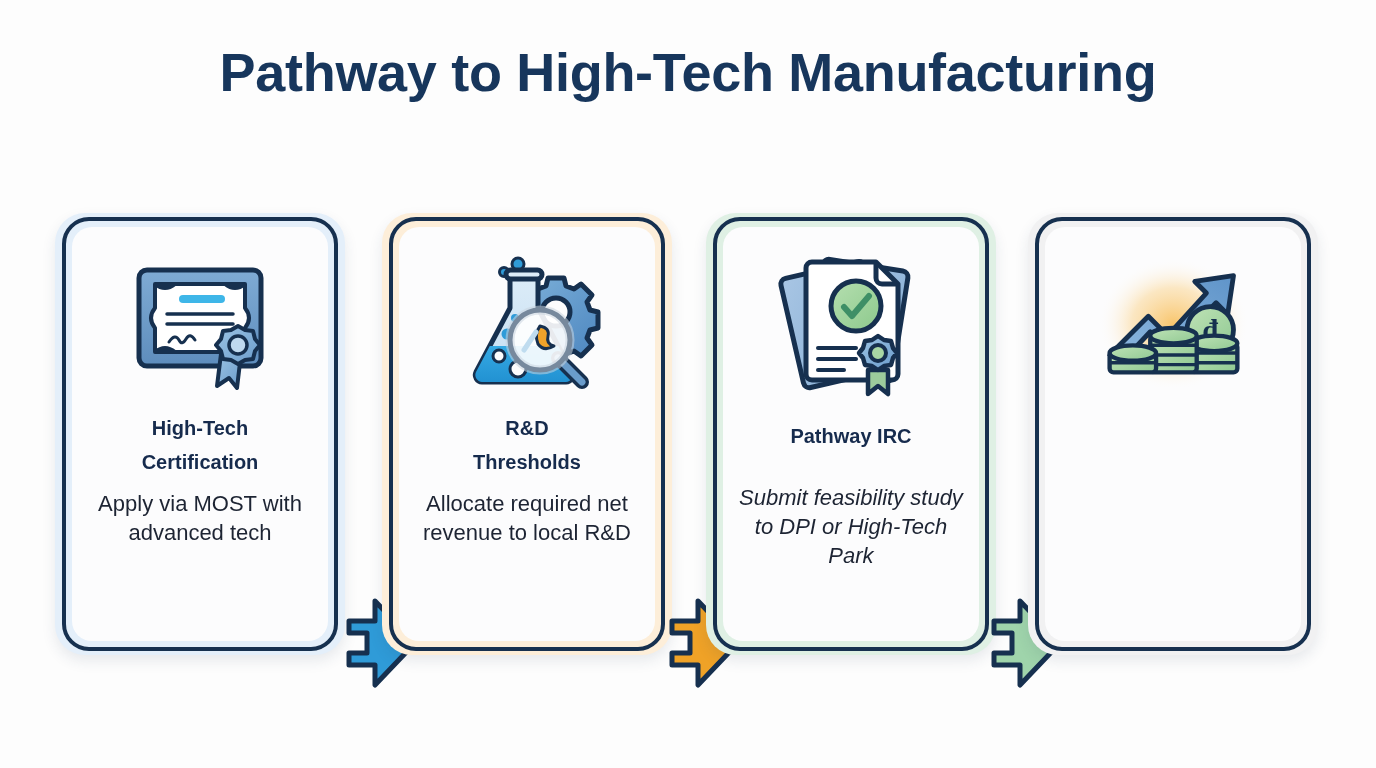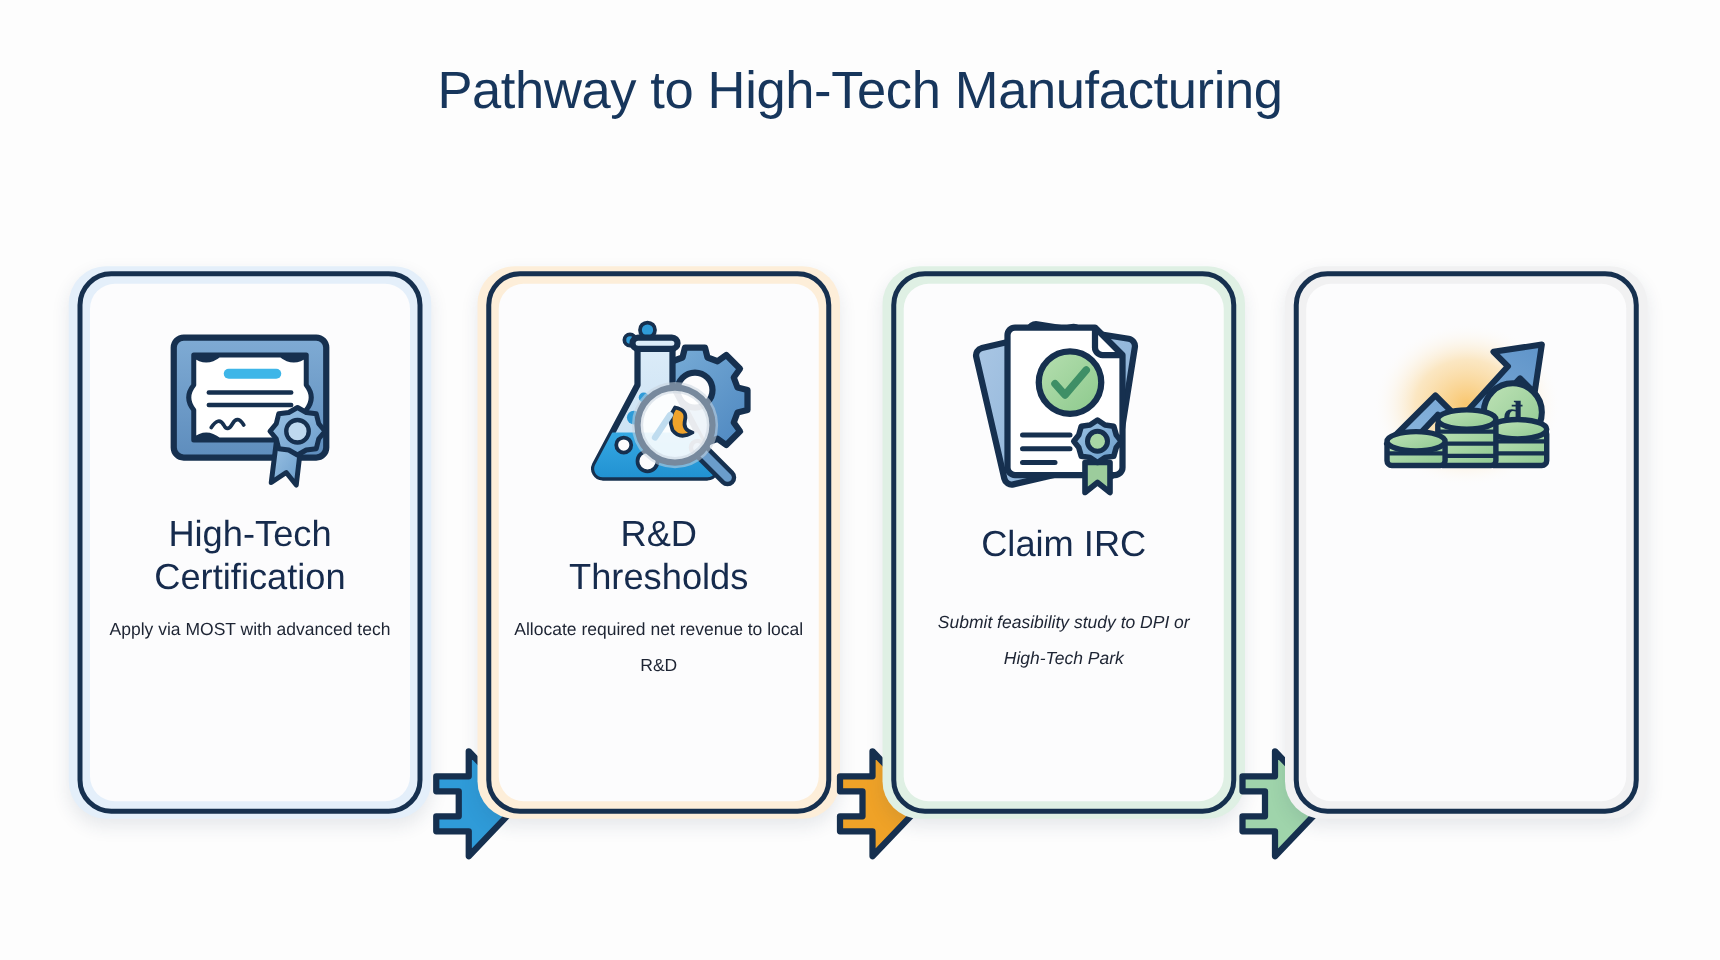--- a/index.html
+++ b/index.html
@@ -18,22 +18,22 @@
   
   #title-block {
     position: absolute;
     left: 0;
     top: 44px;
     width: 1376px;
     text-align: center;
   }
   #title-block .line {
     display: block;
-    font-size: 42px;
-    font-weight: normal;
+    font-size: 54px;
+    font-weight: bold;
     color: #17365c;
     letter-spacing: -0.3px;
     line-height: 56px;
   }
 
   
   #flow {
     position: absolute;
     left: 0;
     top: 213px;
@@ -85,30 +85,30 @@
     height: 150px;
     margin-top: 22px;
     display: flex;
     align-items: center;
     justify-content: center;
   }
   .icon-holder svg { display: block; }
 
   .card-heading {
     margin-top: 12px;
-    font-size: 29px;
-    font-weight: normal;
+    font-size: 20px;
+    font-weight: bold;
     color: #162b4d;
     text-align: center;
     line-height: 34px;
     width: 90%;
   }
   .card-body {
     margin-top: 10px;
-    font-size: 14px;
+    font-size: 22px;
     color: #1d2433;
     text-align: center;
     line-height: 29px;
     width: 92%;
   }
   .card-heading.single-line { margin-top: 20px; }
   .card-body.pushed { margin-top: 30px; font-style: italic; }
 
   
   .glow-blue  { background: #e4effa; }
@@ -295,21 +295,21 @@
           <line x1="42" y1="118" x2="68" y2="118" stroke="#16304f" stroke-width="4" stroke-linecap="round"></line>
 
           <path d="M92 118 V142 L102 134 L112 142 V118 Z" fill="#9ccc9c" stroke="#16304f" stroke-width="4.5" stroke-linejoin="round"></path>
 
           <path d="M96 88 l6 -4 l6 4 l7 1 l2 7 l4 5 l-4 5 l-2 7 l-7 1 l-6 4 l-6 -4 l-7 -1 l-2 -7 l-4 -5 l4 -5 l2 -7 Z" fill="url(#sealG3)" stroke="#16304f" stroke-width="4.5" stroke-linejoin="round"></path>
           <circle cx="102" cy="101" r="8" fill="#a8d7a4" stroke="#16304f" stroke-width="4"></circle>
         </svg>
       </div>
 
       <div class="card-heading single-line">
-        <span>Claim IRC</span>
+        <span>Pathway IRC</span>
       </div>
       <div class="card-body pushed">Submit feasibility study to DPI or High-Tech Park</div>
     </div>
   </div>
 
   <div class="arrow" style="left:990px;">
     <svg width="74" height="104" viewBox="0 0 74 104">
       <path d="M4 30 H30 V10 L70 52 L30 94 V74 H4 V62 H22 V42 H4 Z" fill="#9fd4ab" stroke="#16304f" stroke-width="5" stroke-linejoin="round"></path>
     </svg>
   </div>

